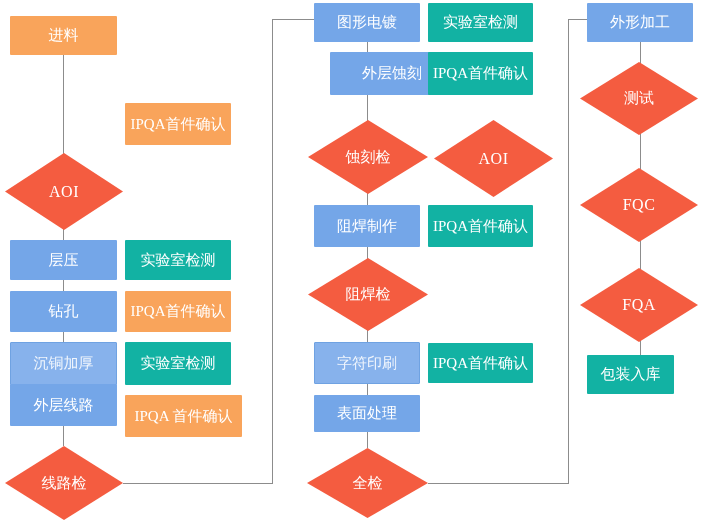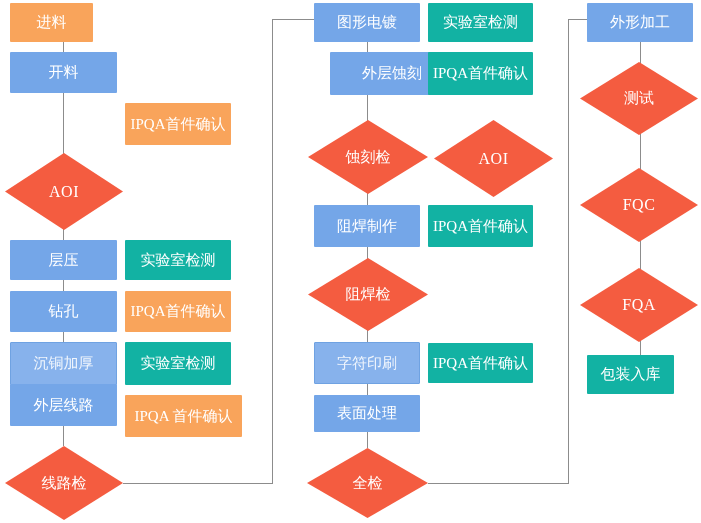--- a/index.html
+++ b/index.html
@@ -35,25 +35,22 @@
   <div class="edge v" style="left:640px;top:42px;height:331px"></div>
 
   <div class="edge h" style="left:123px;top:483px;width:149px"></div>
   <div class="edge v" style="left:272px;top:19px;height:465px"></div>
   <div class="edge h" style="left:272px;top:19px;width:42px"></div>
 
   <div class="edge h" style="left:428px;top:483px;width:140px"></div>
   <div class="edge v" style="left:568px;top:19px;height:465px"></div>
   <div class="edge h" style="left:568px;top:19px;width:19px"></div>
 
-  <div class="node box orange" style="left:10px;top:3px;width:83px;height:39px">
+  <div class="node box orange" style="left:10px;top:16px;width:107px;height:39px">
       <span class="lbl">进料</span>
-    </div>
-  <div class="node box blue" style="left:10px;top:52px;width:107px;height:41px">
-      <span class="lbl">开料</span>
     </div>
   <div class="node diamond red latin" style="left:5px;top:153px;width:118px;height:77px">
       <span class="lbl">AOI</span>
     </div>
   <div class="node box blue" style="left:10px;top:240px;width:107px;height:40px">
       <span class="lbl">层压</span>
     </div>
   <div class="node box blueLight" style="left:10px;top:342px;width:107px;height:43px">
       <span class="lbl">沉铜加厚</span>
     </div>

